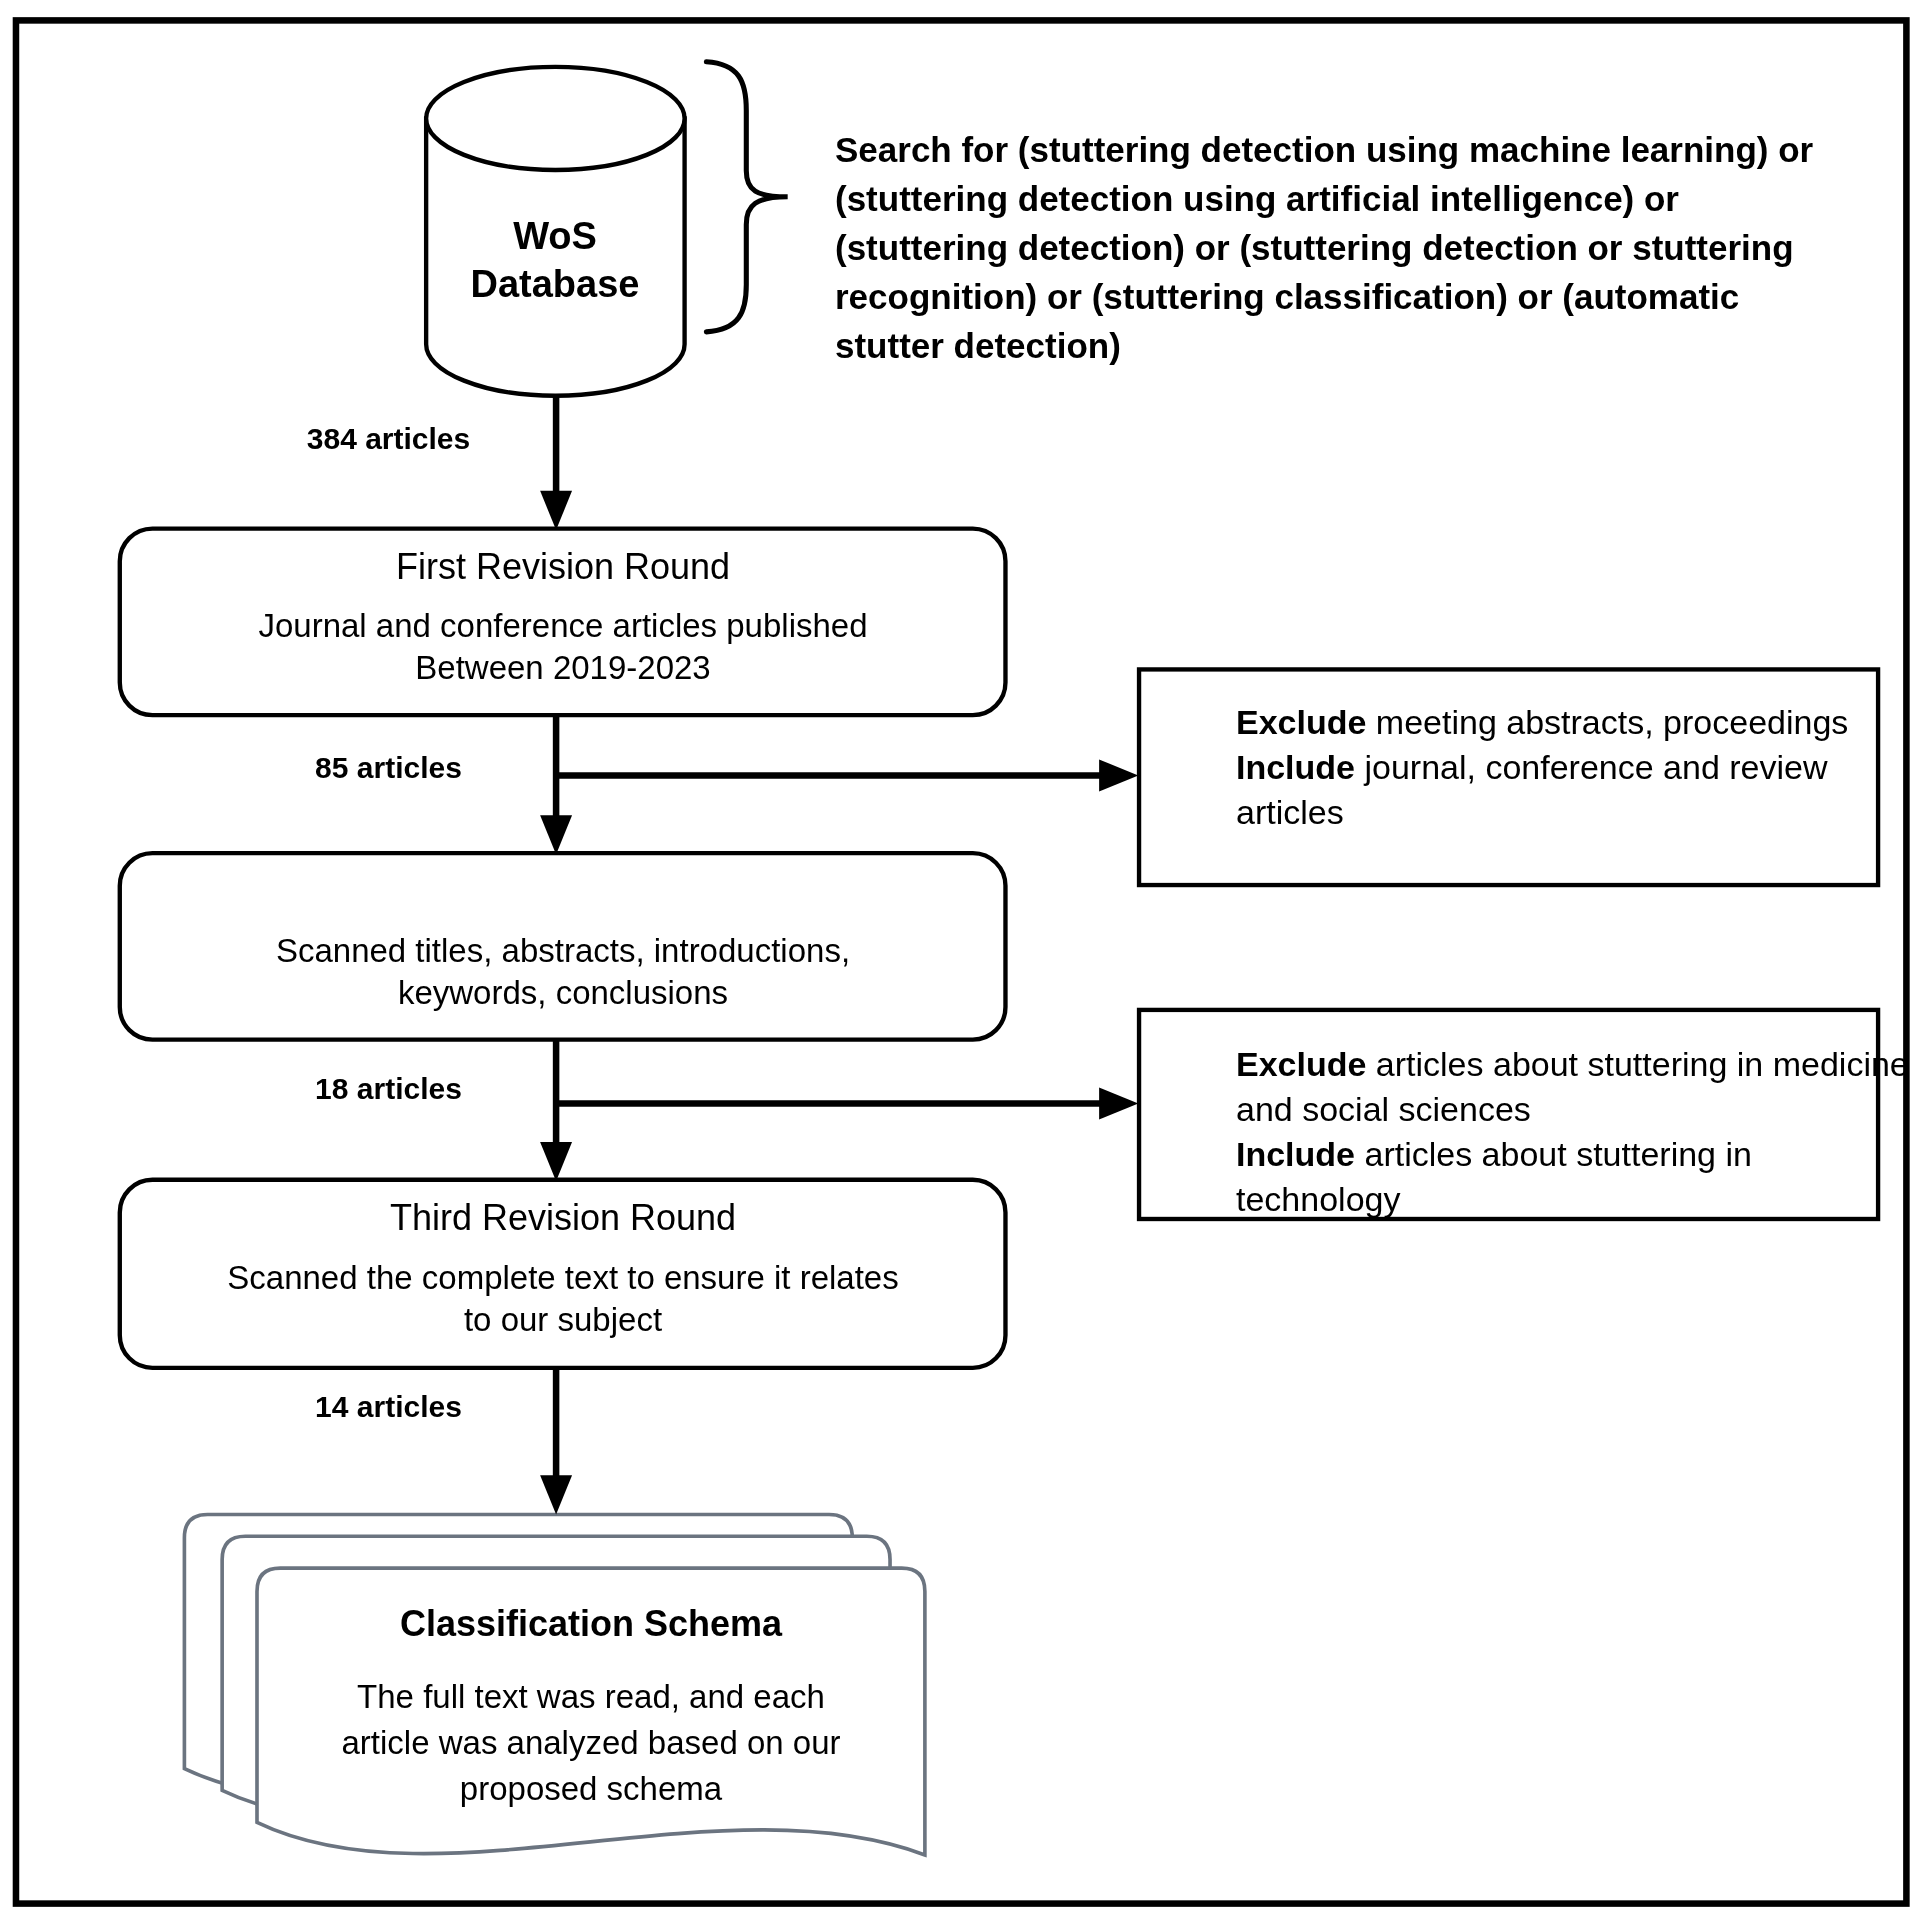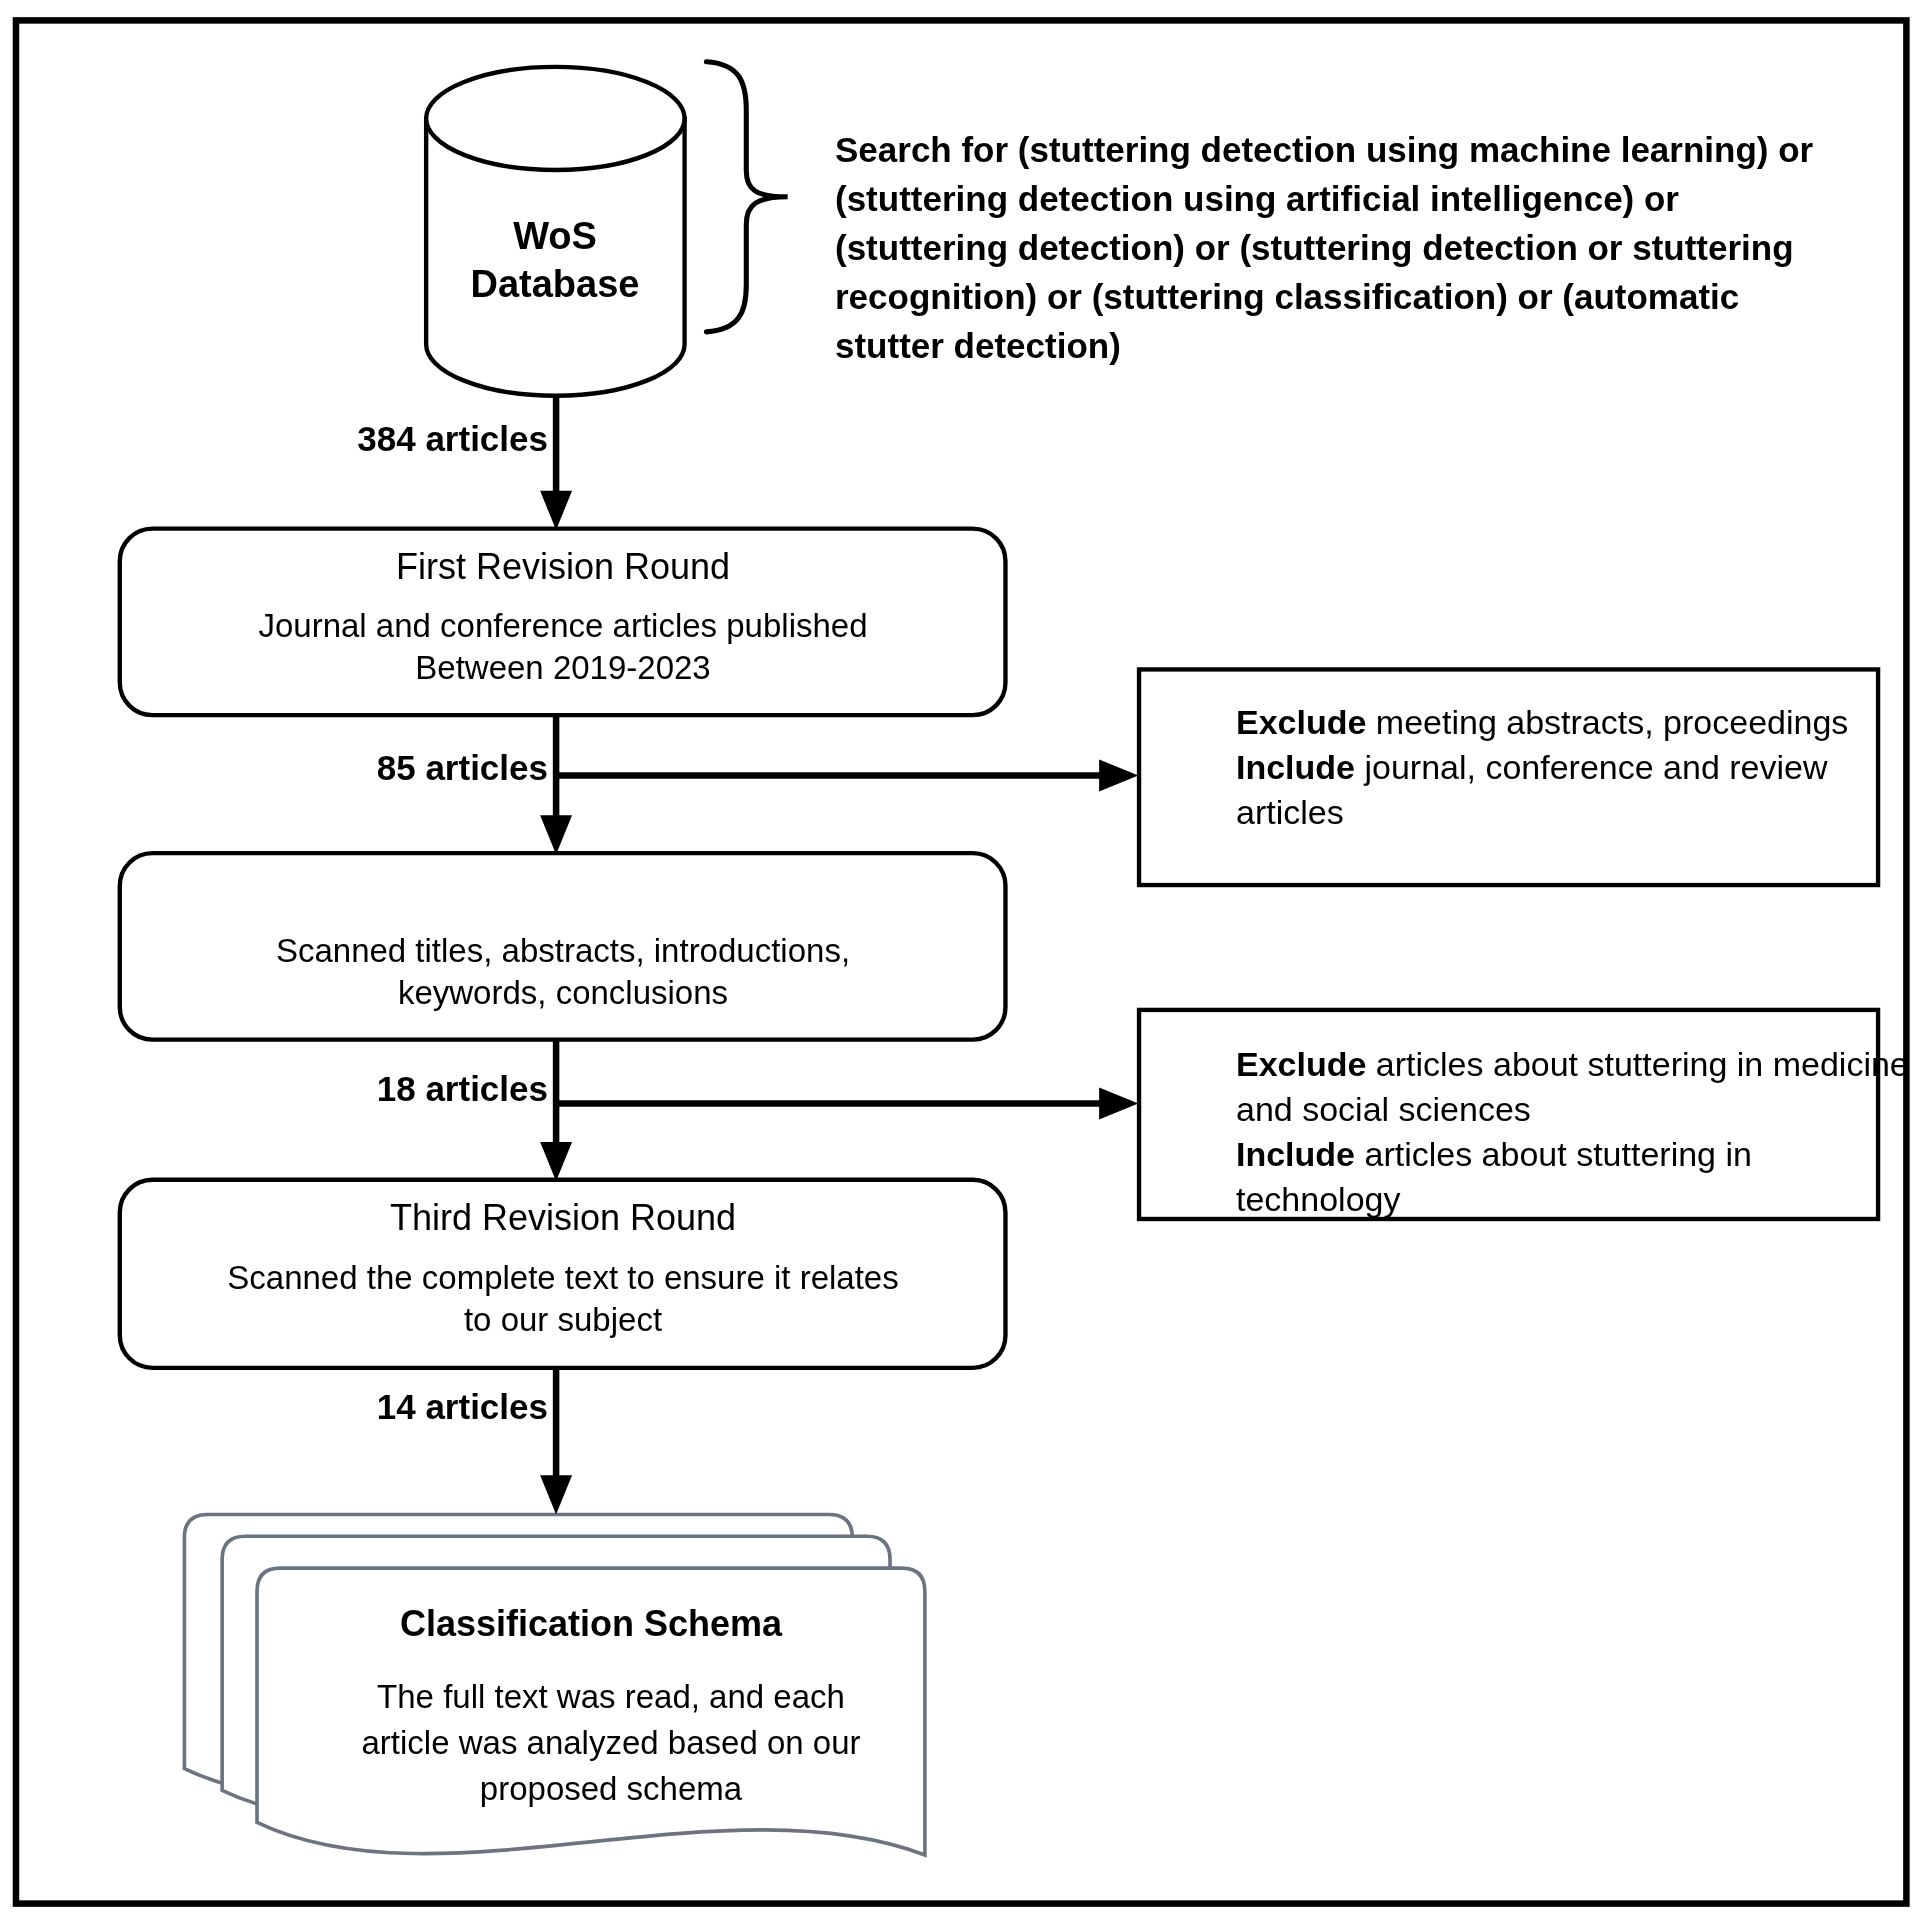--- a/index.html
+++ b/index.html
@@ -3,27 +3,27 @@
 <meta charset="utf-8">
 <style>
   html,body{margin:0;padding:0;background:#fff;}
   #canvas{position:relative;width:1926px;height:1924px;background:#ffffff;overflow:hidden;
           font-family:"Liberation Sans",sans-serif;color:#000;}
   #shapes{position:absolute;left:0;top:0;width:1926px;height:1924px;}
   .txt{position:absolute;white-space:nowrap;}
   .center{text-align:center;}
   .wos{left:426px;top:212px;width:258px;font-size:38px;font-weight:700;line-height:48px;}
   .search{left:835px;top:125px;width:1075px;font-size:35px;font-weight:700;line-height:49px;}
-  .count{width:319px;left:229px;height:42px;font-size:35px;font-weight:700;line-height:42px;text-align:right;}
+  .count{width:319px;left:229px;height:42px;font-size:30px;font-weight:700;line-height:42px;text-align:center;}
   .round-title{left:120px;width:886px;font-size:36px;font-weight:400;line-height:42px;text-align:center;}
   .round-body{left:120px;width:886px;font-size:33px;line-height:42px;text-align:center;}
   .crit{left:1236px;width:653px;font-size:34px;line-height:45px;}
   .crit b{font-weight:700;}
   .doc-title{left:257px;width:668px;font-size:36px;font-weight:700;line-height:42px;text-align:center;}
-  .doc-body{left:257px;width:668px;font-size:33px;line-height:46px;text-align:center;padding-left:20px;}
+  .doc-body{left:257px;width:668px;font-size:33px;line-height:46px;text-align:center;}
 </style>
 </head>
 <body>
 
 <div id="canvas">
 
   <svg id="shapes" viewBox="0 0 2653 2650">
 
     <rect x="22" y="28" width="2604" height="2594" fill="none" stroke="#000" stroke-width="9"></rect>
 

